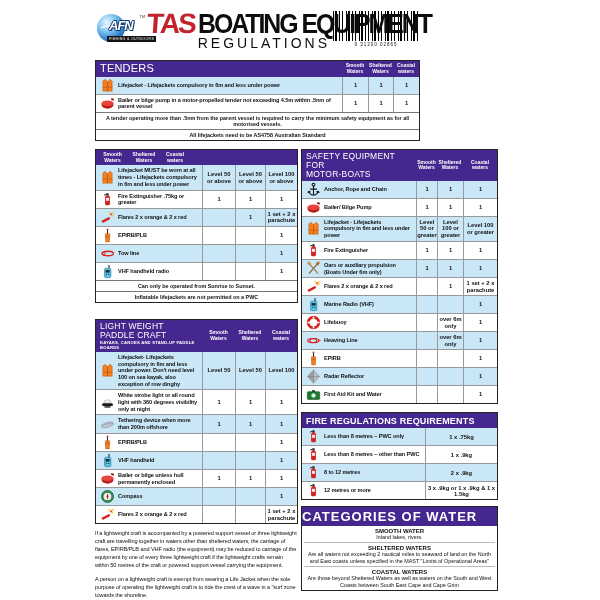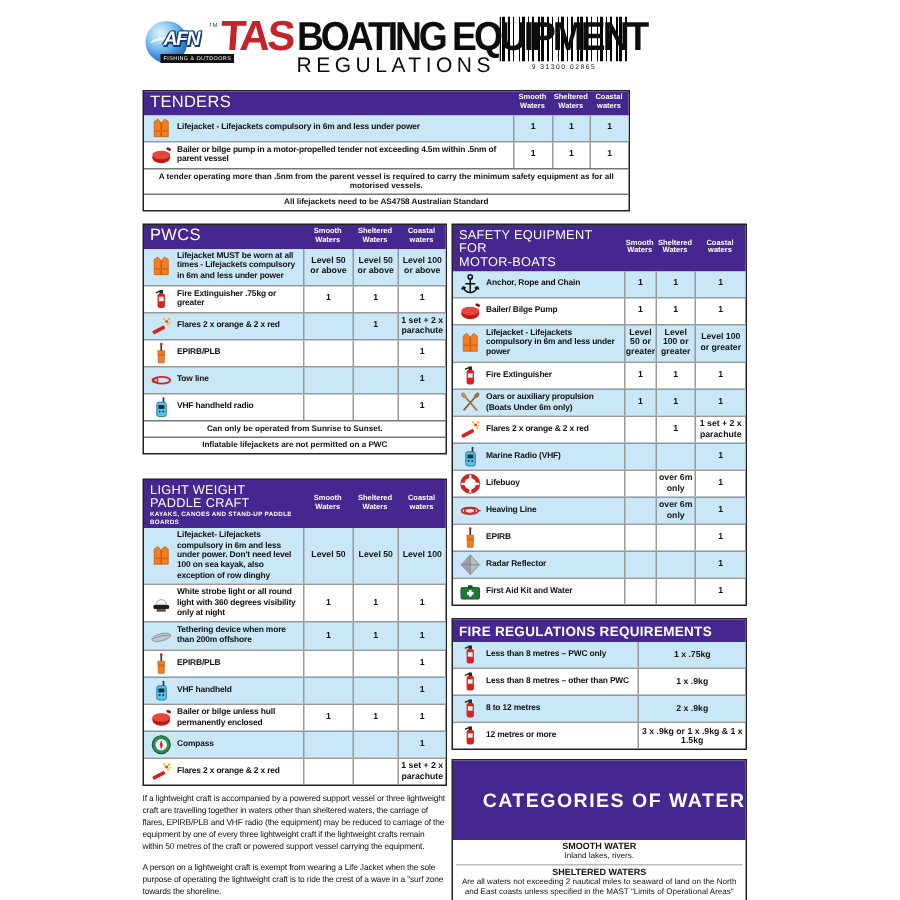--- a/index.html
+++ b/index.html
@@ -78,22 +78,22 @@
   .gap6{margin-top:6px}
 
   
   .fx-row{display:flex;align-items:stretch;border-top:1px solid var(--border);min-height:16px}
   .fx-row:first-of-type{border-top:none}
   .fx-val{flex:none;width:72px;border-left:1px solid var(--border);display:flex;align-items:center;
     justify-content:center;font-size:5.8px;font-weight:bold;text-align:center;padding:1px}
   .fx-bar{background:var(--purple);color:#fff;font-size:9px;font-weight:bold;padding:2.5px 4px;letter-spacing:.2px}
 
   
-  .cat-bar{background:var(--purple);color:#fff;font-size:13px;font-weight:bold;text-align:right;
-    letter-spacing:1px;padding:19px 0}
+  .cat-bar{background:var(--purple);color:#fff;font-size:13px;font-weight:bold;text-align:left;
+    letter-spacing:1px;padding:2px 0}
   .cat-h{font-size:6px;font-weight:bold;text-align:center;padding-top:1.5px}
   .cat-t{font-size:5.4px;text-align:center;padding:0 4px 2px;line-height:1.25}
   .cat-sep{border-top:1px solid #bbb;margin:0 2px}
 
   
   .fn{font-size:5.6px;line-height:1.42;margin-top:6px;color:#111;letter-spacing:-.1px}
 </style>
 </head>
 <body>
 
@@ -171,23 +171,20 @@
         <div class="note">A tender operating more than .5nm from the parent vessel is required to carry the minimum safety equipment as for all motorised vessels.</div>
         <div class="note">All lifejackets need to be AS4758 Australian Standard</div>
       </div>
     </div>
 
     <div class="cols">
 
       <div class="colL">
         <div class="tbl t-left">
           <div class="bar">
-            <div class="btitle">
-                <span class="l1">PWCS</span>
-              </div>
             <div style="display:flex">
                 <div class="wcol w0">Smooth
 Waters</div>
                 <div class="wcol w1">Sheltered
 Waters</div>
                 <div class="wcol w2">Coastal
 waters</div>
               </div>
           </div>
           <div>

